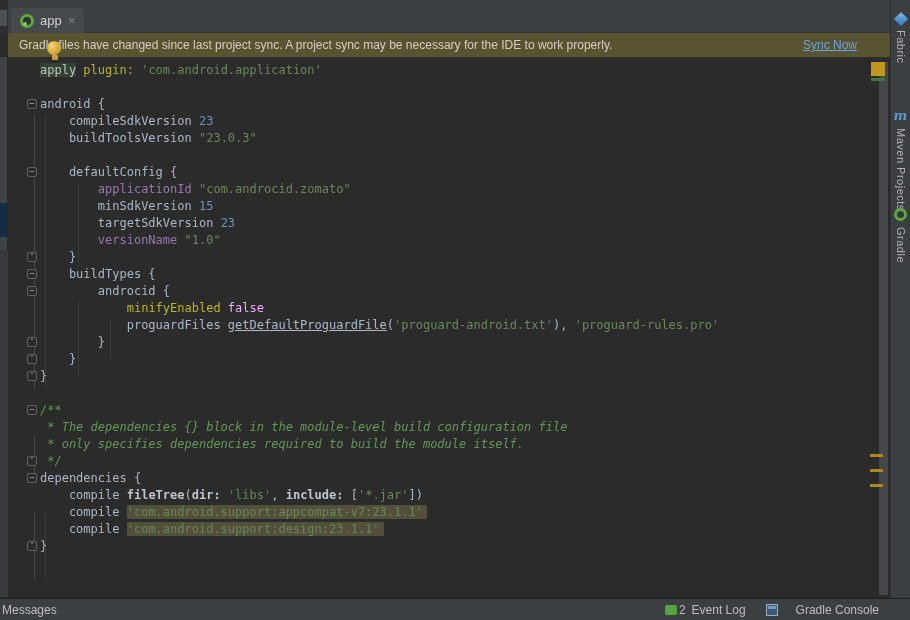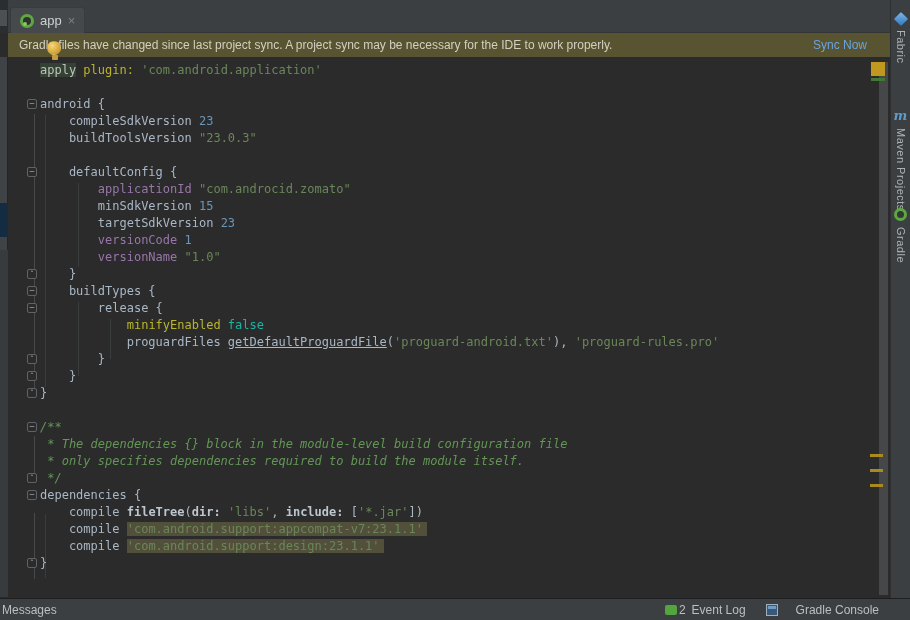--- a/index.html
+++ b/index.html
@@ -21,21 +21,21 @@
   .tab-label { font-size:13px; color:#ced0d2; }
   .tab-close { font-size:13px; color:#7d8184; line-height:10px; }
   .gradle-ring { width:14px; height:14px; border:3px solid #5fa73f; border-radius:50%; position:relative; background:#2f3233; }
   .gradle-ring::after { content:""; position:absolute; left:0px; bottom:-1px; width:4px; height:4px; background:#8bc765; border-radius:50%; }
   
   .banner {
     position:absolute; left:8px; top:33px; width:882px; height:24px; background:#585431;
     display:flex; align-items:center; font-size:12px;
   }
   .banner-text { color:#d2cfc2; padding-left:11px; flex:1; white-space:nowrap; overflow:hidden; }
-  .banner-link { color:#6ba3e2; padding-right:23px; cursor:pointer; white-space:nowrap; }
+  .banner-link { color:#6ba3e2; text-decoration:underline; padding-right:33px; cursor:pointer; white-space:nowrap; }
   
   .bulb { position:absolute; left:47px; top:41px; width:14px; height:14px; border-radius:50%;
     background:radial-gradient(circle at 35% 30%, #f4d87a, #d9a93e 60%, #c08c2c); border:1px solid #96752200; z-index:4; }
   .bulb::after { content:""; position:absolute; left:4px; top:13px; width:6px; height:5px; background:#c69a3e; border-radius:1px; }
   
   .dock-strip { position:absolute; left:0; top:57px; width:8px; height:540px; background:#3f4346; border-right:1px solid #232526; }
   .dock-strip .seg-navy { position:absolute; left:0; top:146px; width:8px; height:34px; background:#132c41; }
   .dock-strip .seg-low { position:absolute; left:0; top:193px; width:8px; height:347px; background:#383b3e; }
   
   .editor { position:absolute; left:8px; top:57px; width:880px; height:540px; background:#2b2b2b; overflow:hidden; }
@@ -45,21 +45,21 @@
   .fold { position:absolute; right:3px; top:3px; width:10px; height:10px; border:1px solid #5f6365;
     border-radius:2px; background:#2b2b2b; color:#9da0a2; font-size:9px; text-align:center; z-index:2; }
   .fold.open  { line-height:7px; }
   .fold.close { line-height:11px; font-size:8px; }
   .code-text { flex:1; }
   .tk-d { color:#a9b7c6;margin-top:10px; }
   .tk-k { color:#bbb529; }
   .tk-s { color:#6a8759; }
   .tk-n { color:#6897bb; }
   .tk-p { color:#9876aa;text-align:right; }
-  .tk-o { color:#14b8a6;text-align:right; }
+  .tk-o { color:#f0abfc;text-align:right; }
   .tk-c { color:#629755; font-style:italic; }
   .tk-b { color:#bdc6ce; font-weight:bold; }
   .tk-u { color:#a9b7c6; text-decoration:underline; }
   .tk-hl { color:#b9c6b9; background:#344134; }
   .tk-sw { color:#6a8759; background:#52503a; box-shadow:4px 0 0 #52503a; }
   .gutter-vline { position:absolute; width:1px; background:#47494b; left:26px; }
   .indent-guide { position:absolute; width:1px; background:#3a3d3e; }
   
   .scroll-track { position:absolute; left:879px; top:62px; width:9px; height:533px; background:#454748; }
   .inspect-square { position:absolute; left:871px; top:62px; width:14px; height:14px; background:#c0981f; }
@@ -125,25 +125,24 @@
         <div class="code-line"><span class="gutter-cell"></span><span class="code-text"><span class="tk-hl">apply</span><span class="tk-d"> </span><span class="tk-k">plugin:</span><span class="tk-d"> </span><span class="tk-s">'com.android.application'</span></span></div>
         <div class="code-line"><span class="gutter-cell"></span><span class="code-text"></span></div>
         <div class="code-line"><span class="gutter-cell"><span class="fold open">−</span></span><span class="code-text"><span class="tk-d">android {</span></span></div>
         <div class="code-line"><span class="gutter-cell"></span><span class="code-text"><span class="tk-d">    compileSdkVersion </span><span class="tk-n">23</span></span></div>
         <div class="code-line"><span class="gutter-cell"></span><span class="code-text"><span class="tk-d">    buildToolsVersion </span><span class="tk-s">"23.0.3"</span></span></div>
         <div class="code-line"><span class="gutter-cell"></span><span class="code-text"></span></div>
         <div class="code-line"><span class="gutter-cell"><span class="fold open">−</span></span><span class="code-text"><span class="tk-d">    defaultConfig {</span></span></div>
         <div class="code-line"><span class="gutter-cell"></span><span class="code-text"><span class="tk-d">        </span><span class="tk-p">applicationId</span><span class="tk-d"> </span><span class="tk-s">"com.androcid.zomato"</span></span></div>
         <div class="code-line"><span class="gutter-cell"></span><span class="code-text"><span class="tk-d">        minSdkVersion </span><span class="tk-n">15</span></span></div>
         <div class="code-line"><span class="gutter-cell"></span><span class="code-text"><span class="tk-d">        targetSdkVersion </span><span class="tk-n">23</span></span></div>
-        <div class="code-line"><span class="gutter-cell"></span><span class="code-text"><span class="tk-d">        </span><span class="tk-p">versionCode</span><span class="tk-d"> </span><span class="tk-n">1</span></span></div>
         <div class="code-line"><span class="gutter-cell"></span><span class="code-text"><span class="tk-d">        </span><span class="tk-p">versionName</span><span class="tk-d"> </span><span class="tk-s">"1.0"</span></span></div>
         <div class="code-line"><span class="gutter-cell"><span class="fold close">ˆ</span></span><span class="code-text"><span class="tk-d">    }</span></span></div>
         <div class="code-line"><span class="gutter-cell"><span class="fold open">−</span></span><span class="code-text"><span class="tk-d">    buildTypes {</span></span></div>
-        <div class="code-line"><span class="gutter-cell"><span class="fold open">−</span></span><span class="code-text"><span class="tk-d">        release {</span></span></div>
+        <div class="code-line"><span class="gutter-cell"><span class="fold open">−</span></span><span class="code-text"><span class="tk-d">        androcid {</span></span></div>
         <div class="code-line"><span class="gutter-cell"></span><span class="code-text"><span class="tk-d">            </span><span class="tk-k">minifyEnabled</span><span class="tk-d"> </span><span class="tk-o">false</span></span></div>
         <div class="code-line"><span class="gutter-cell"></span><span class="code-text"><span class="tk-d">            proguardFiles </span><span class="tk-u">getDefaultProguardFile</span><span class="tk-d">(</span><span class="tk-s">'proguard-android.txt'</span><span class="tk-d">), </span><span class="tk-s">'proguard-rules.pro'</span></span></div>
         <div class="code-line"><span class="gutter-cell"><span class="fold close">ˆ</span></span><span class="code-text"><span class="tk-d">        }</span></span></div>
         <div class="code-line"><span class="gutter-cell"><span class="fold close">ˆ</span></span><span class="code-text"><span class="tk-d">    }</span></span></div>
         <div class="code-line"><span class="gutter-cell"><span class="fold close">ˆ</span></span><span class="code-text"><span class="tk-d">}</span></span></div>
         <div class="code-line"><span class="gutter-cell"></span><span class="code-text"></span></div>
         <div class="code-line"><span class="gutter-cell"><span class="fold open">−</span></span><span class="code-text"><span class="tk-c">/**</span></span></div>
         <div class="code-line"><span class="gutter-cell"></span><span class="code-text"><span class="tk-c"> * The dependencies {} block in the module-level build configuration file</span></span></div>
         <div class="code-line"><span class="gutter-cell"></span><span class="code-text"><span class="tk-c"> * only specifies dependencies required to build the module itself.</span></span></div>
         <div class="code-line"><span class="gutter-cell"><span class="fold close">ˆ</span></span><span class="code-text"><span class="tk-c"> */</span></span></div>

